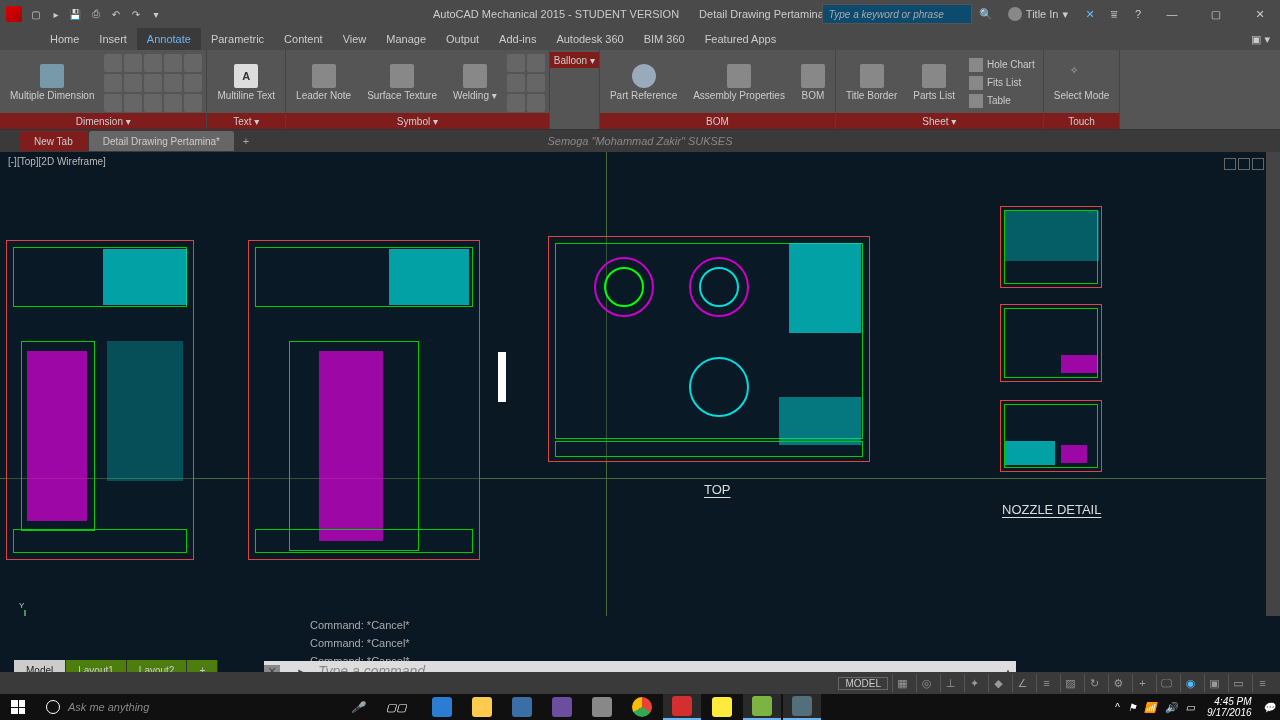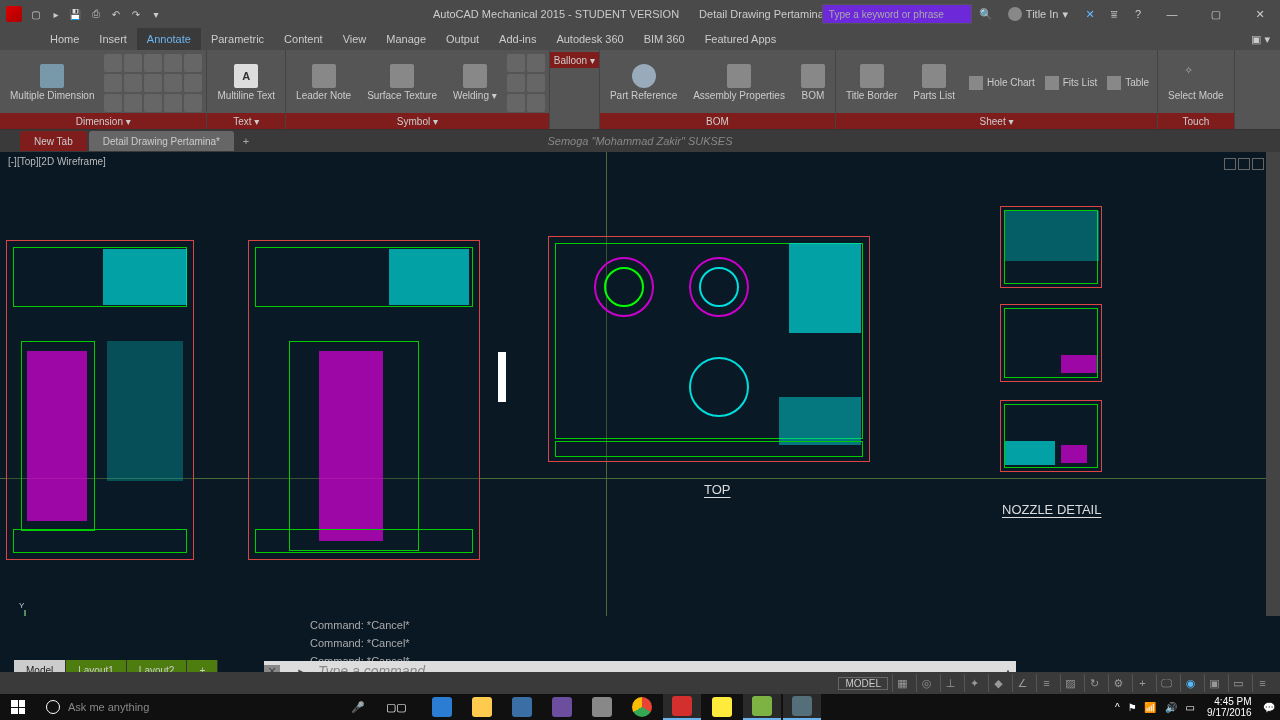--- a/index.html
+++ b/index.html
@@ -5,21 +5,21 @@
 * { margin:0; padding:0; box-sizing:border-box; font-family:"Segoe UI",Tahoma,sans-serif; }
 body { width:1280px; height:720px; background:#333; overflow:hidden; color:#ccc; font-size:11px; position:relative; }
 
 
 .title-bar { height:28px; background:#4a4a4a; display:flex; align-items:center; position:relative; }
 .app-icon { width:16px; height:16px; background:linear-gradient(135deg,#d00,#a00); margin:0 6px; border-radius:2px; }
 .qat { display:flex; gap:4px; align-items:center; }
 .qat-btn { width:16px; height:16px; color:#ccc; font-size:10px; display:flex; align-items:center; justify-content:center; cursor:pointer; }
 .title-text { position:absolute; left:50%; transform:translateX(-50%); display:flex; gap:20px; color:#ccc; font-size:11px; }
 .title-right { position:absolute; right:0; display:flex; align-items:center; gap:4px; }
-.search-box { width:150px; height:20px; background:#6d28d9; border:1px solid #555; padding:0 6px; color:#aaa; font-size:10px; display:flex; align-items:center; }
+.search-box { width:150px; height:20px; background:#0c4a6e; border:1px solid #555; padding:0 6px; color:#aaa; font-style:italic; font-size:10px; display:flex; align-items:center; }
 .signin { display:flex; align-items:center; gap:4px; color:#ccc; font-size:11px; padding:0 8px; }
 .person-icon { width:14px; height:14px; background:#888; border-radius:50%; }
 .win-btn { width:36px; height:20px; display:flex; align-items:center; justify-content:center; cursor:pointer; color:#ccc; margin:0 2px; }
 .tb-icon { width:20px; height:20px; display:flex; align-items:center; justify-content:center; color:#ccc; }
 
 
 .ribbon-tabs { height:22px; background:#4a4a4a; display:flex; padding-left:40px; }
 .ribbon-tab { padding:0 10px; color:#ccc; font-size:11px; display:flex; align-items:center; cursor:pointer; }
 .ribbon-tab.active { background:#3a3a3a; color:#6cb4ee; }
 .tab-extra { margin-left:auto; margin-right:10px; display:flex; align-items:center; }
@@ -27,21 +27,21 @@
 
 .ribbon { height:80px; background:#555; display:flex; border-bottom:1px solid #333; }
 .panel { display:flex; flex-direction:column; border-right:1px solid #444; padding:2px 4px 0 4px; position:relative; }
 .panel-body { flex:1; display:flex; align-items:center; gap:4px; }
 .panel-title { height:16px; font-size:10px; color:#ccc; text-align:center; background:#7f1d1d; margin:0 -4px; padding:0 4px; display:flex; align-items:center; justify-content:center; gap:4px; }
 .big-btn { display:flex; flex-direction:column; align-items:center; justify-content:center; gap:2px; padding:2px 6px; cursor:pointer; }
 .big-btn .icon { width:24px; height:24px; background:#888; border-radius:2px; }
 .big-btn .lbl { font-size:10px; color:#ccc; text-align:center; line-height:1.1; }
 .small-grid { display:grid; grid-template-columns:repeat(5,18px); grid-template-rows:repeat(3,18px); gap:2px; }
 .small-btn { width:18px; height:18px; background:#666; border-radius:2px; cursor:pointer; }
-.list-btns { display:flex; flex-direction:row; gap:2px; }
+.list-btns { display:flex; flex-direction:column; gap:2px; }
 .list-btn { display:flex; align-items:center; gap:4px; padding:1px 4px; cursor:pointer; font-size:10px; color:#ccc; }
 .list-btn .mini-icon { width:14px; height:14px; background:#888; }
 
 
 .doc-tabs { height:22px; background:#3a3a3a; display:flex; align-items:center; padding-left:20px; position:relative; }
 .doc-tab { padding:0 14px; height:20px; background:#7f1d1d; color:#ccc; font-size:10px; display:flex; align-items:center; margin-right:2px; border-radius:3px 3px 0 0; cursor:pointer; }
 .doc-tab.active { background:#666; }
 .doc-tab-add { width:20px; text-align:center; cursor:pointer; color:#aaa; }
 .center-text { position:absolute; left:50%; transform:translateX(-50%); color:#888; font-size:11px; font-style:italic; }
 
@@ -80,21 +80,21 @@
 .layout-tabs { position:absolute; left:14px; bottom:40px; height:20px; display:flex; }
 .layout-tab { padding:0 12px; background:#4d7c0f; color:#ccc; font-size:10px; display:flex; align-items:center; border-right:1px solid #333; cursor:pointer; }
 .layout-tab.active { background:#ccc; color:#222; }
 
 
 .status-bar { position:absolute; left:0; right:0; bottom:26px; height:22px; background:#3a3a3a; display:flex; align-items:center; justify-content:flex-end; padding:0 8px; gap:4px; }
 .status-item { width:20px; height:18px; display:flex; align-items:center; justify-content:center; cursor:pointer; color:#999; font-size:11px; border-left:1px solid #555; }
 .status-text { padding:0 6px; font-size:10px; color:#ccc; border:1px solid #666; }
 
 
-.taskbar { position:absolute; left:0; right:0; bottom:0; height:26px; background:#101010; display:flex; align-items:center; }
+.taskbar { position:absolute; left:0; right:0; bottom:0; height:26px; background:#101010; display:flex; align-items:center;font-style:italic; }
 .start-btn { width:36px; height:26px; display:flex; align-items:center; justify-content:center; cursor:pointer; }
 .win-logo { width:14px; height:14px; display:grid; grid-template-columns:1fr 1fr; grid-template-rows:1fr 1fr; gap:1px; }
 .win-logo div { background:#fff; }
 .cortana { display:flex; align-items:center; gap:8px; padding:0 10px; cursor:pointer; color:#888; font-size:11px; }
 .cortana-circle { width:14px; height:14px; border:1.5px solid #fff; border-radius:50%; }
 .tb-apps { display:flex; gap:2px; margin-left:8px; }
 .tb-app { width:38px; height:26px; display:flex; align-items:center; justify-content:center; cursor:pointer; }
 .tb-app.active { border-bottom:2px solid #6cb4ee; background:#2a2a2a; }
 .app-ico { width:20px; height:20px; border-radius:3px; }
 .systray { margin-left:auto; display:flex; align-items:center; gap:8px; padding-right:4px; color:#fff; font-size:10px; }

